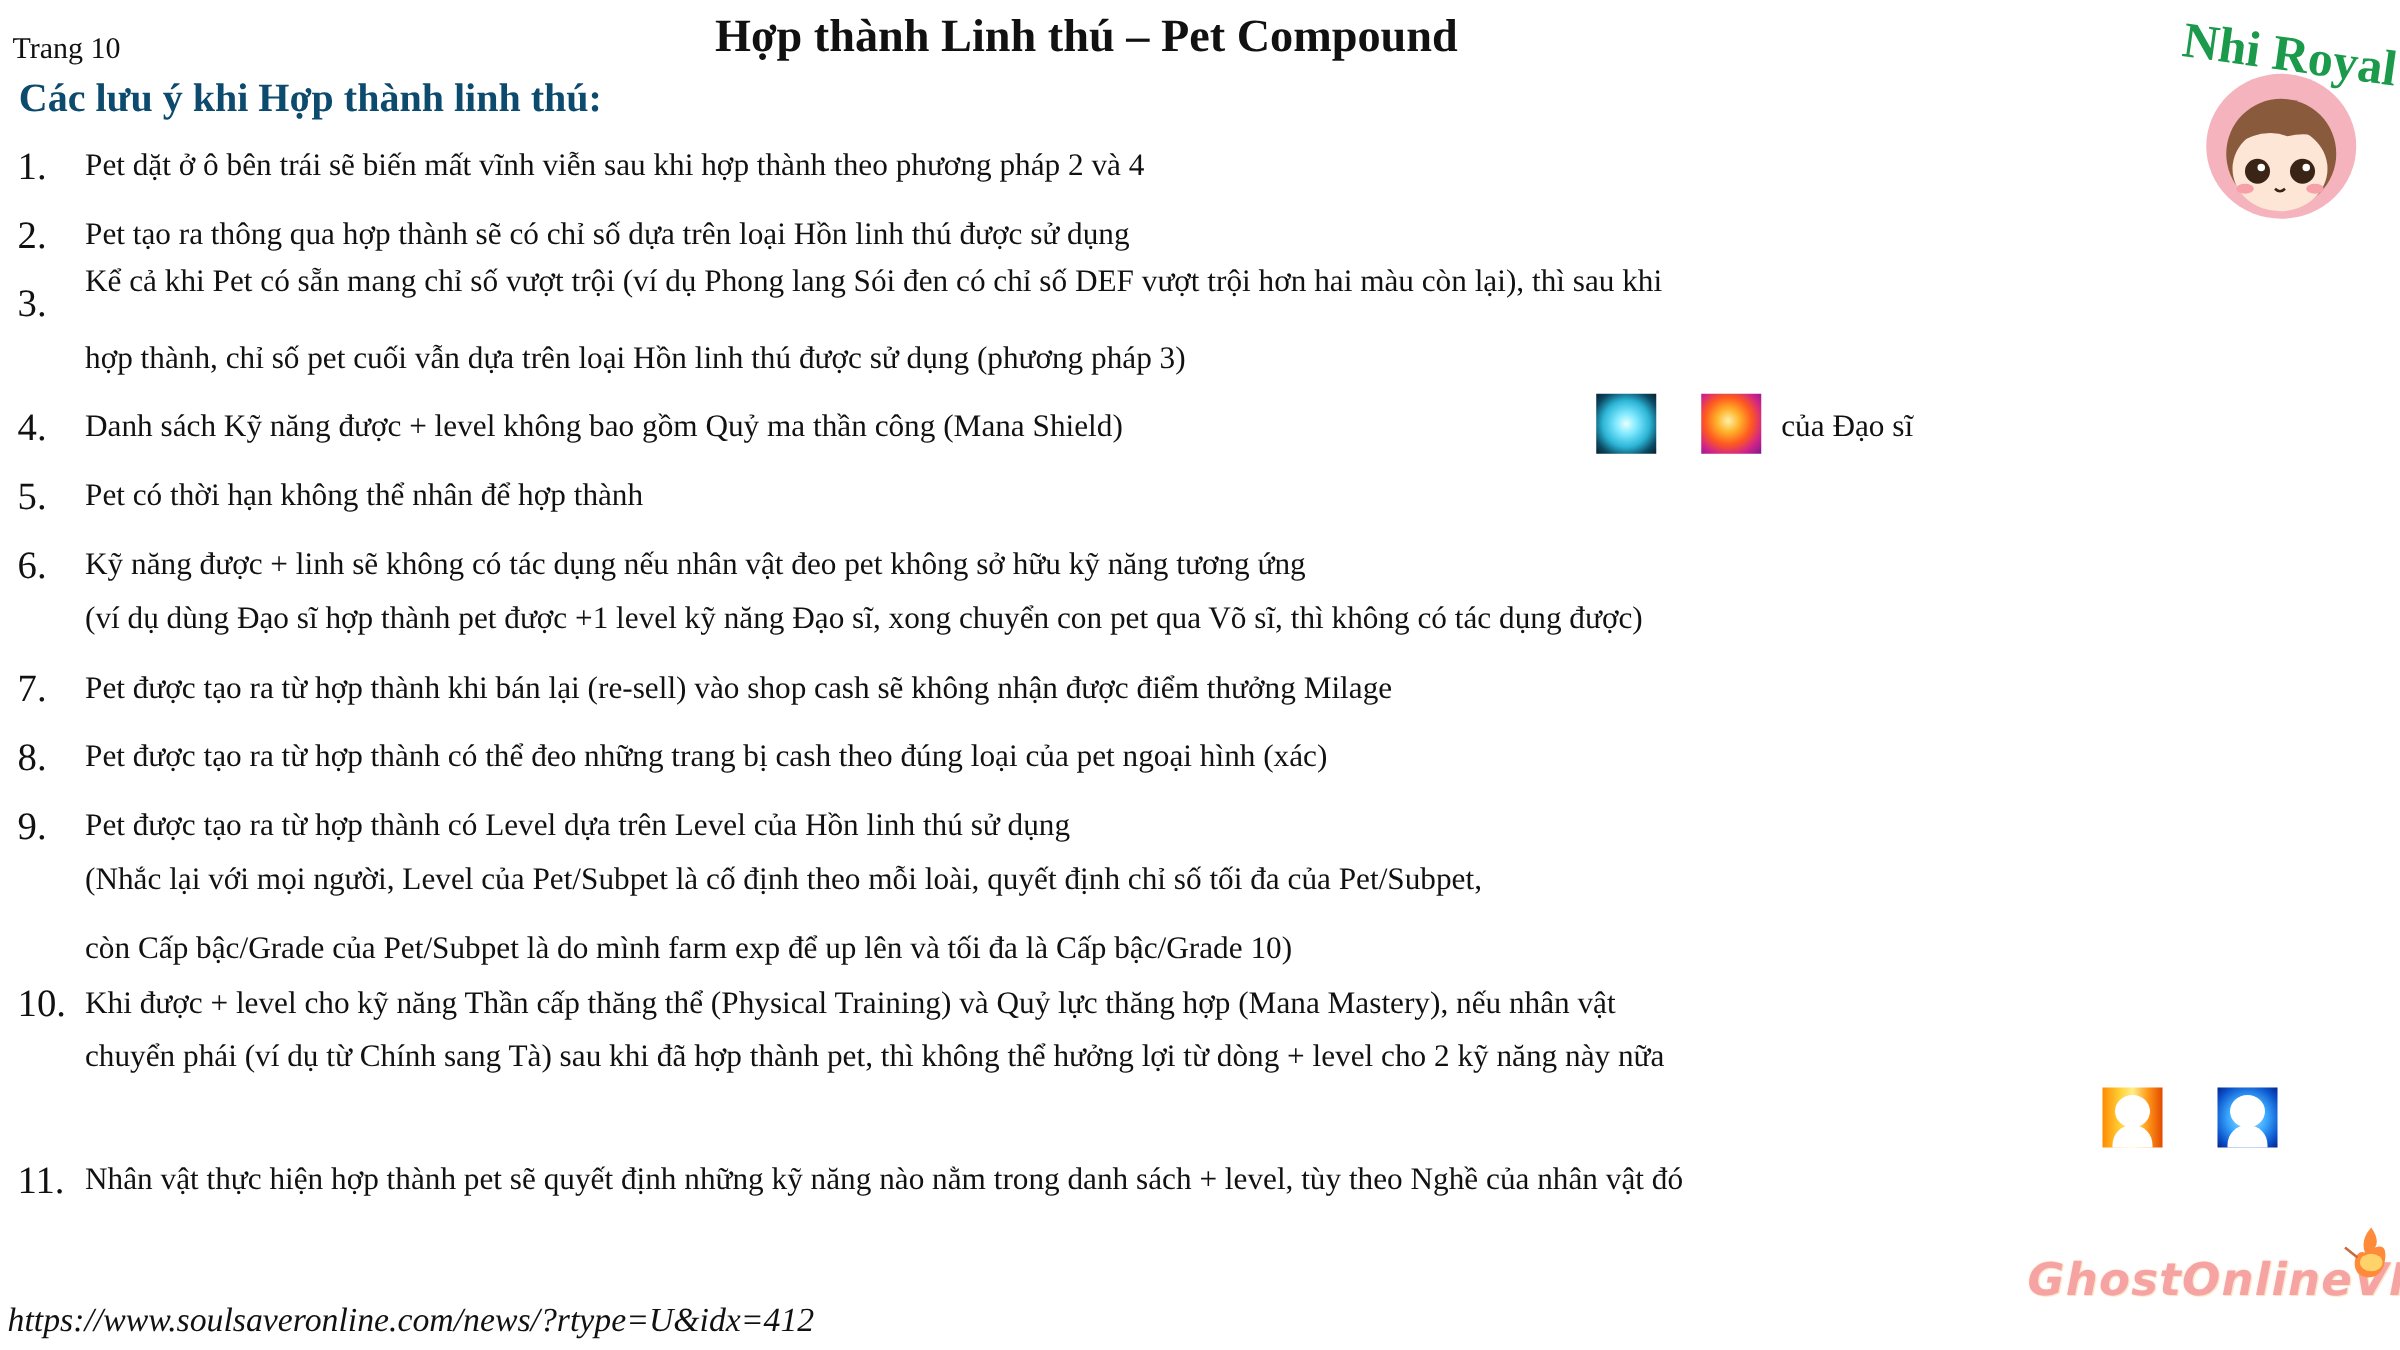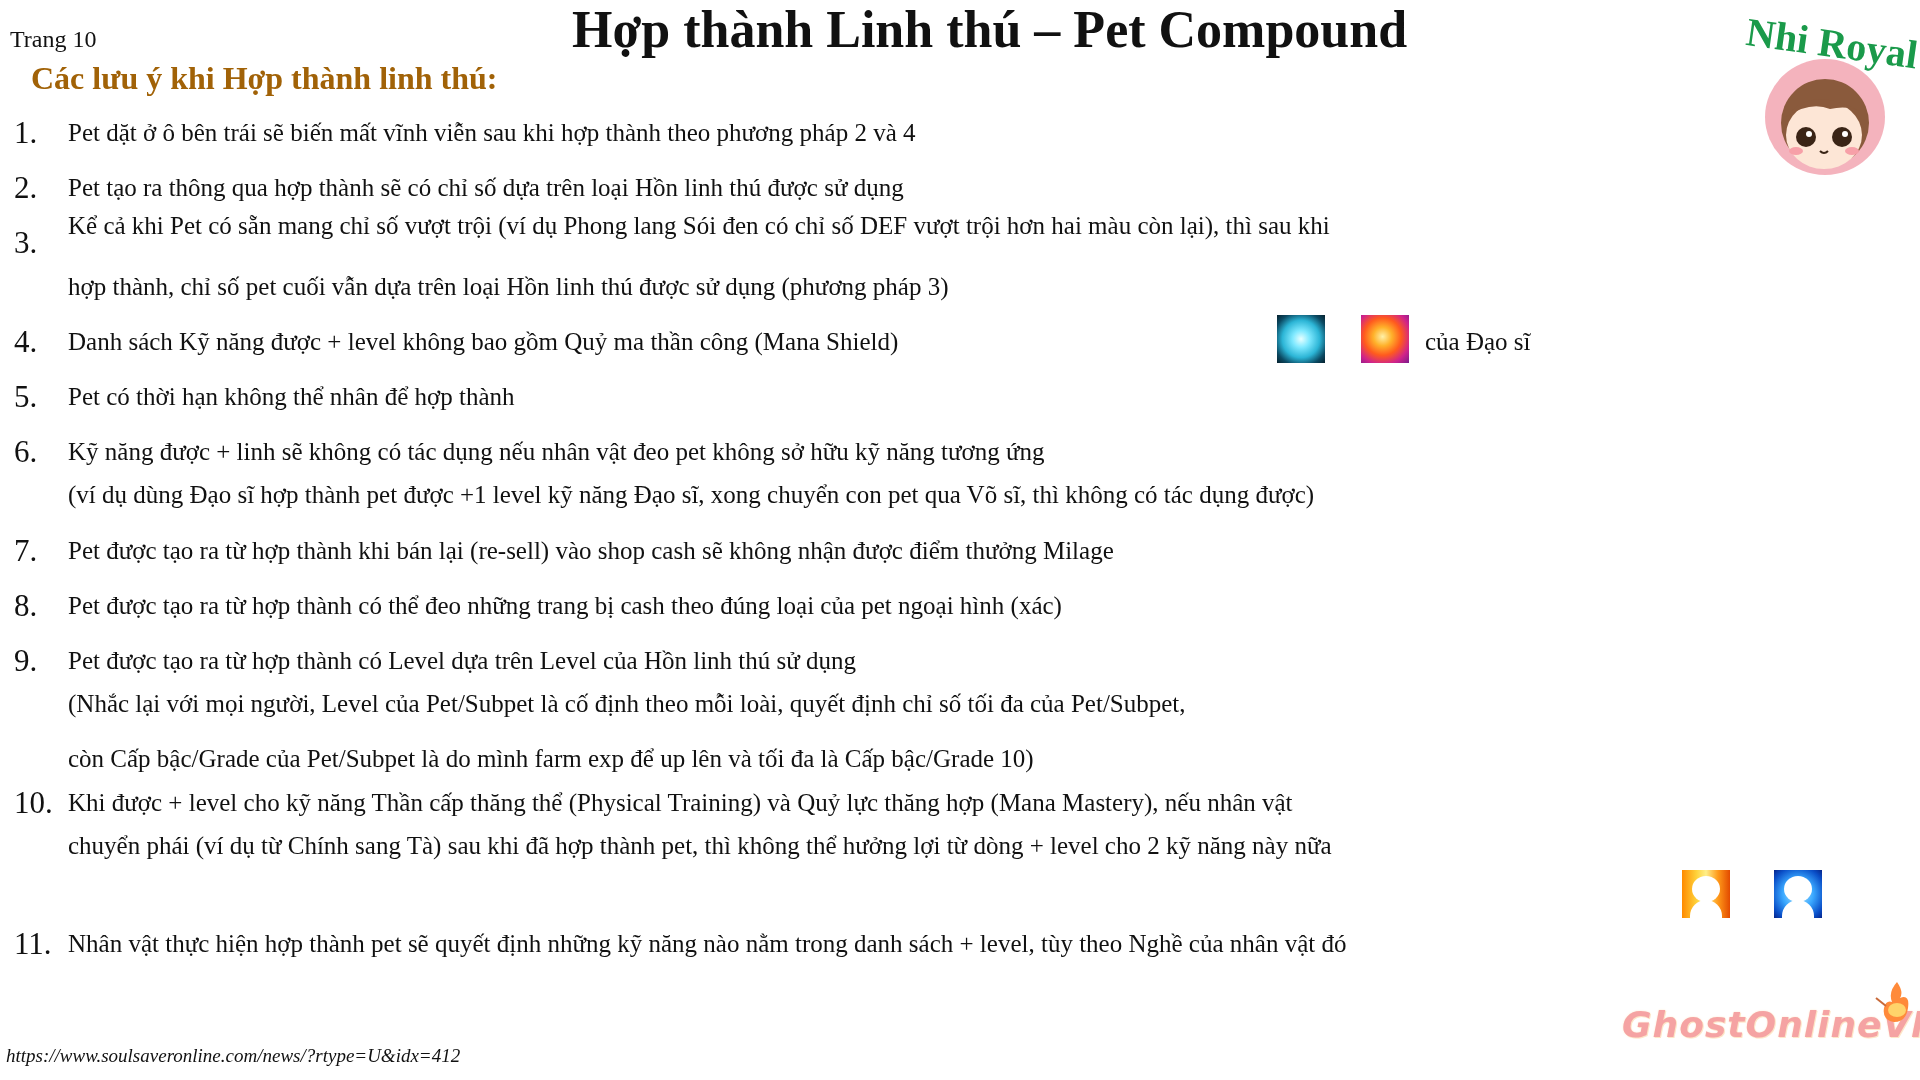--- a/index.html
+++ b/index.html
@@ -3,25 +3,25 @@
 <meta charset="utf-8">
 <style>
   html, body { margin:0; padding:0; }
   body {
     width:1920px; height:1080px; position:relative; overflow:hidden;
     background:#ffffff; color:#111111;
     font-family:"Liberation Serif", "DejaVu Serif", serif;
   }
   .abs { position:absolute; white-space:nowrap; }
   .page-label { left:10px; top:14px; font-size:24px; line-height:30px;margin-top:10px; }
-  .title { left:572px; top:4px; font-size:52px; font-weight:bold; line-height:52px;font-family:Liberation Serif, serif; }
-  .heading { left:31px; top:58px; font-size:32px; font-weight:bold; line-height:40px; color:#a16207;text-align:right; }
+  .title { left:572px; top:4px; font-size:37px; font-weight:bold; line-height:52px;font-family:Liberation Serif, serif; }
+  .heading { left:15px; top:58px; font-size:32px; font-weight:bold; line-height:40px; color:#0c4a6e;text-align:right; }
   .num { position:absolute; left:14px; font-size:31px; line-height:40px; }
   .line { position:absolute; left:68px; font-size:25px; line-height:40px; white-space:nowrap; }
-  .url { left:6px; top:1040px; font-size:19px; font-style:italic; line-height:32px; }
+  .url { left:6px; top:1040px; font-size:27px; font-style:italic; line-height:32px; }
 
   .skill-icon { position:absolute; width:48px; height:48px; }
   .icon-mana-shield {
     background: radial-gradient(circle at 50% 50%, #e8ffff 0%, #7fe9ff 25%, #2cb5d6 55%, #0b4a63 80%, #06202c 100%);
   }
   .icon-fire {
     background: radial-gradient(circle at 45% 45%, #fff1a8 0%, #ffb12a 25%, #ff5a1e 50%, #d0238a 75%, #7a1a8c 100%);
   }
   .icon-physical {
     background: linear-gradient(90deg, #ff8a00 0%, #ffd23a 30%, #ffef8a 50%, #ff9a1a 75%, #e24a00 100%);

